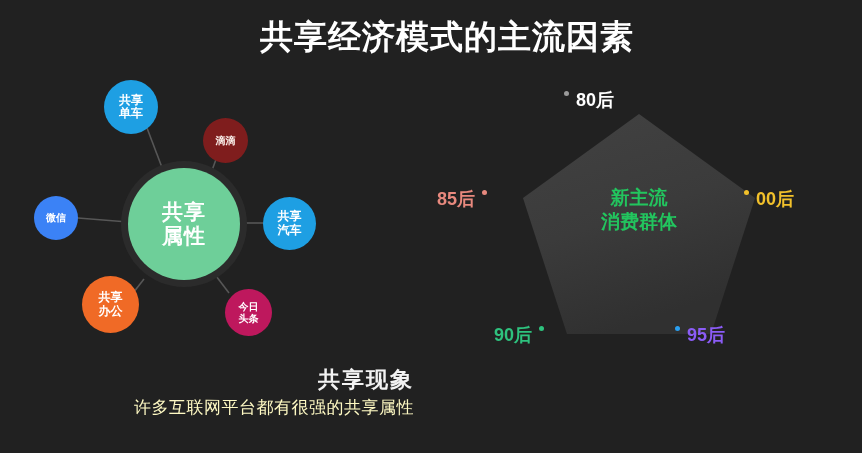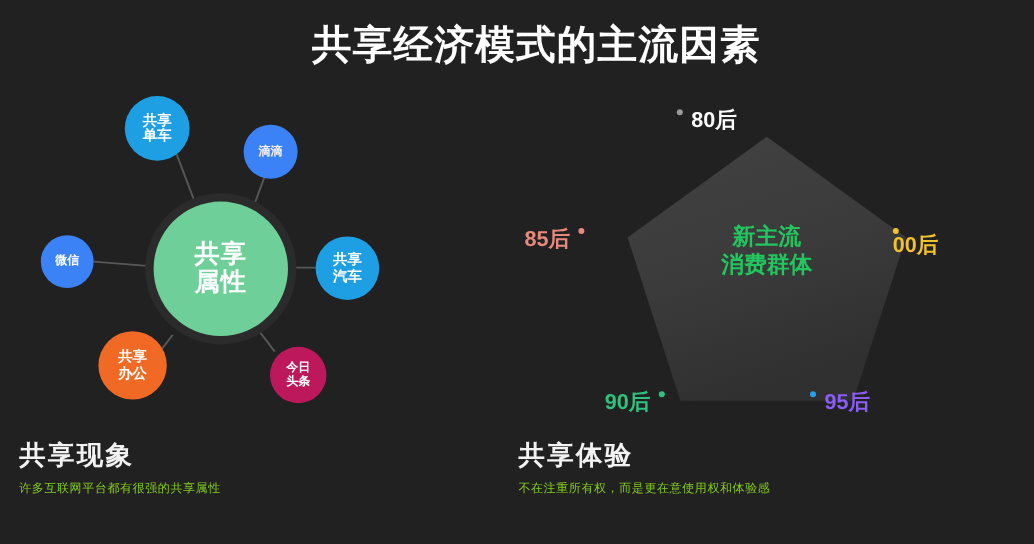--- a/index.html
+++ b/index.html
@@ -74,23 +74,23 @@
     box-shadow: 0 0 0 7px #2b2b2b;
     z-index: 3;
   }
   #bubble-bike {
     left: 88px; top: 2px;
     width: 54px; height: 54px;
     background: #1e9fe3;
     font-size: 12px;
   }
   #bubble-didi {
-    left: 187px; top: 26px;
+    left: 187px; top: 40px;
     width: 45px; height: 45px;
-    background: #3b82f6;
+    background: #7f1d1d;
     font-size: 10px;
     color: #fdf3ee;
   }
   #bubble-wechat {
     left: 18px; top: 118px;
     width: 44px; height: 44px;
     background: #3b82f6;
     font-size: 10px;
   }
   #bubble-car {
@@ -149,41 +149,41 @@
     height: 5px;
     border-radius: 50%;
     display: inline-block;
     flex: 0 0 auto;
   }
   .vertex-dot.pre { margin-right: 7px; }
   .vertex-dot.post { margin-left: 7px; }
 
   #vlabel-80 { left: 132px; top: 13px; }
   #vlabel-85 { left: 5px;   top: 112px; }
-  #vlabel-00 { left: 312px; top: 112px; flex-direction: column; }
-  #vlabel-90 { left: 72px;  top: 248px; }
+  #vlabel-00 { left: 312px; top: 112px; }
+  #vlabel-90 { left: 62px;  top: 248px; }
   #vlabel-95 { left: 243px; top: 248px; }
 
   
   .caption {
     position: absolute;
-    text-align: left;
+    text-align: right;
   }
   #caption-left  { left: 16px;  top: 366px; width: 398px; }
   #caption-right { left: 432px; top: 366px; width: 414px; }
   .caption-title {
     color: #f2f2f2;
     font-size: 22px;
     font-weight: bold;
     letter-spacing: 2px;
     line-height: 28px;
   }
   .caption-sub {
-    color: #84cc16;
-    font-size: 10px;
+    color: #fef9c3;
+    font-size: 17px;
     letter-spacing: 0.5px;
     line-height: 20px;
     margin-top: 4px;
   }
 </style>
 </head>
 <body>
 
 <div id="canvas">
 
@@ -282,18 +282,14 @@
       </div>
 
     </div>
   </div>
 
   <div class="caption" id="caption-left">
     <div class="caption-title">共享现象</div>
     <div class="caption-sub">许多互联网平台都有很强的共享属性</div>
   </div>
 
-  <div class="caption" id="caption-right">
-    <div class="caption-title">共享体验</div>
-    <div class="caption-sub">不在注重所有权，而是更在意使用权和体验感</div>
-  </div>
 
 </div>
 
 </body></html>

